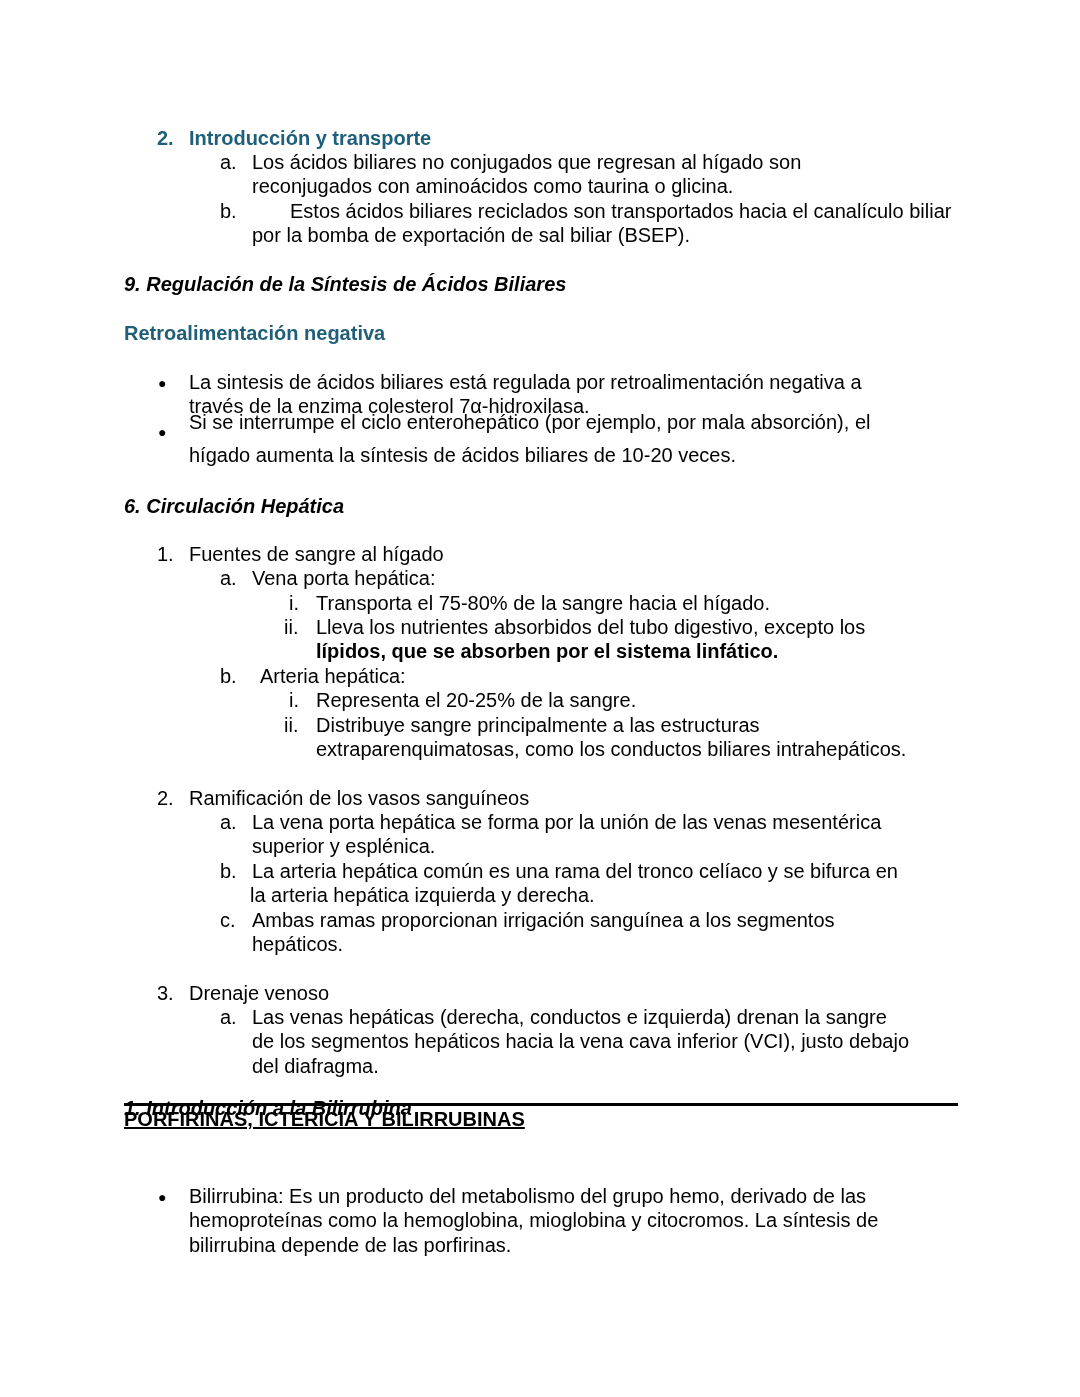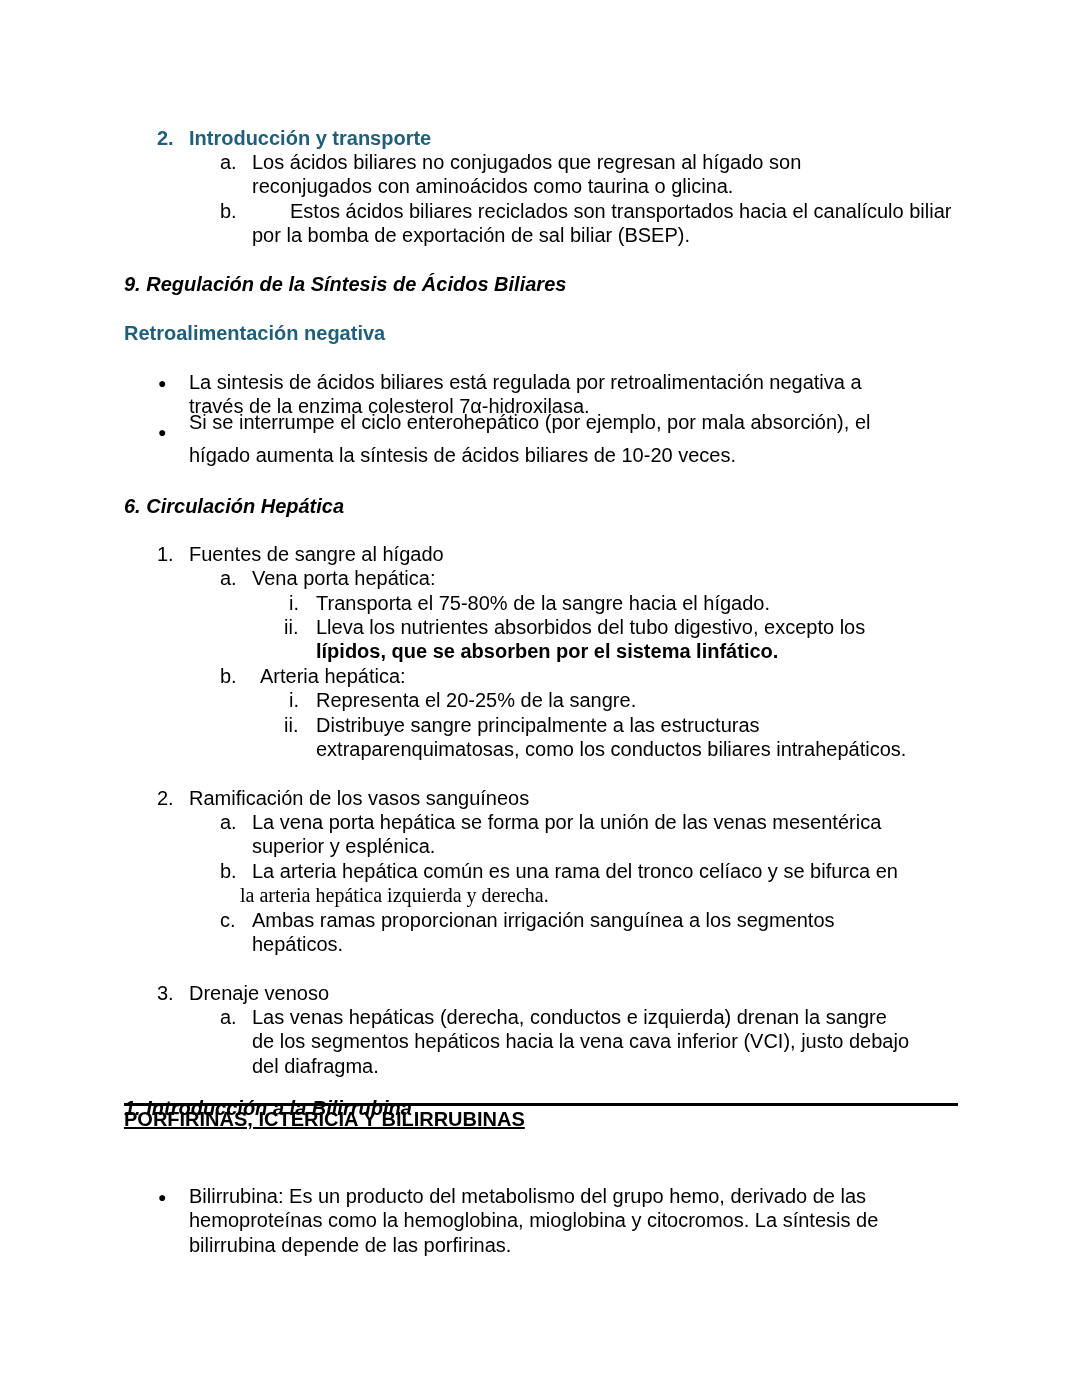--- a/index.html
+++ b/index.html
@@ -51,21 +51,21 @@
 <div class="abs" style="left:316px;top:713px;">Distribuye sangre principalmente a las estructuras</div>
 <div class="abs" style="left:316px;top:737px;">extraparenquimatosas, como los conductos biliares intrahepáticos.</div>
 
 <div class="abs" style="left:157px;top:786px;">2.</div>
 <div class="abs" style="left:189px;top:786px;">Ramificación de los vasos sanguíneos</div>
 <div class="abs" style="left:220px;top:810px;">a.</div>
 <div class="abs" style="left:252px;top:810px;">La vena porta hepática se forma por la unión de las venas mesentérica</div>
 <div class="abs" style="left:252px;top:834px;">superior y esplénica.</div>
 <div class="abs" style="left:220px;top:859px;">b.</div>
 <div class="abs" style="left:252px;top:859px;">La arteria hepática común es una rama del tronco celíaco y se bifurca en</div>
-<div class="abs" style="left:240px;top:883px;font-family:Liberation Serif, serif;">la arteria hepática izquierda y derecha.</div>
+<div class="abs" style="left:250px;top:883px;">la arteria hepática izquierda y derecha.</div>
 <div class="abs" style="left:220px;top:908px;">c.</div>
 <div class="abs" style="left:252px;top:908px;">Ambas ramas proporcionan irrigación sanguínea a los segmentos</div>
 <div class="abs" style="left:252px;top:932px;">hepáticos.</div>
 
 <div class="abs" style="left:157px;top:981px;">3.</div>
 <div class="abs" style="left:189px;top:981px;">Drenaje venoso</div>
 <div class="abs" style="left:220px;top:1005px;">a.</div>
 <div class="abs" style="left:252px;top:1005px;">Las venas hepáticas (derecha, conductos e izquierda) drenan la sangre</div>
 <div class="abs" style="left:252px;top:1029px;">de los segmentos hepáticos hacia la vena cava inferior (VCI), justo debajo</div>
 <div class="abs" style="left:252px;top:1054px;">del diafragma.</div>

